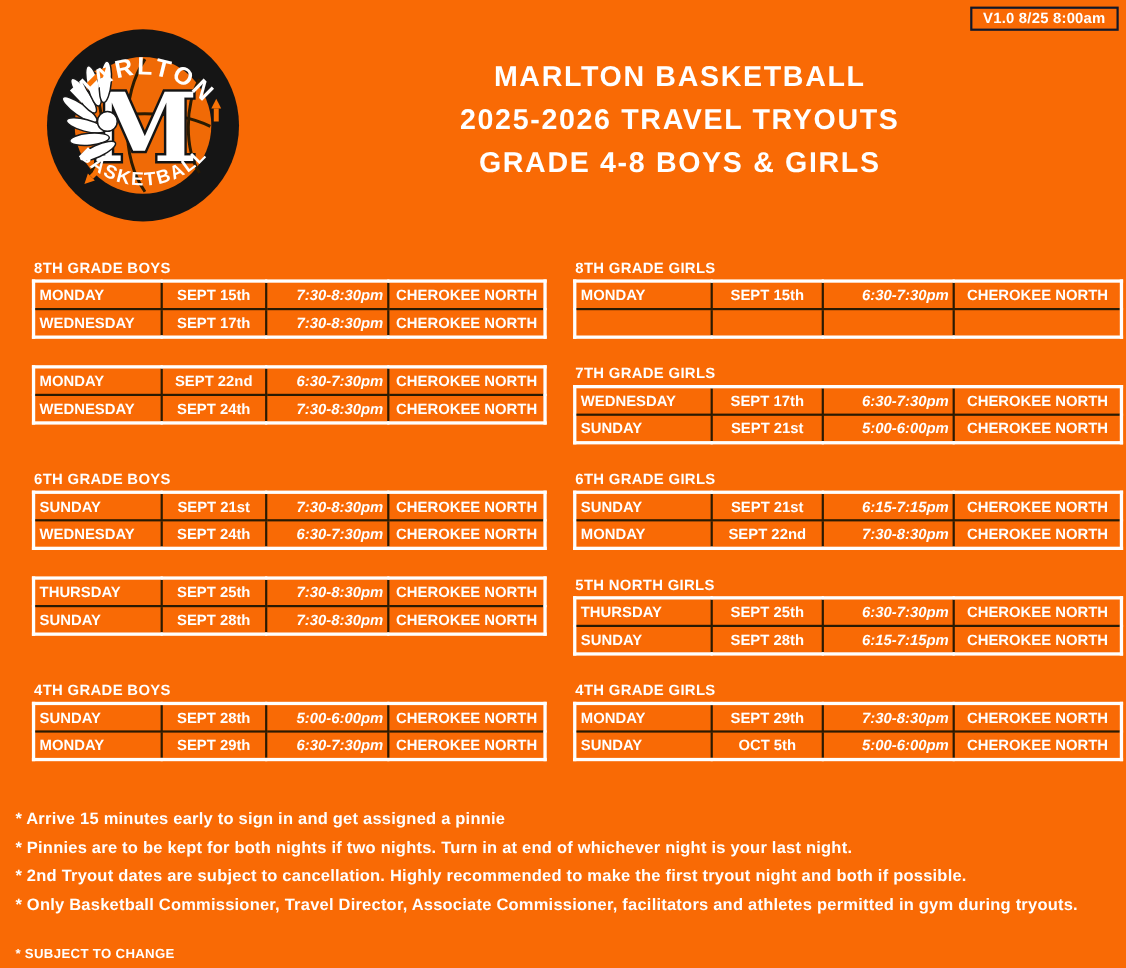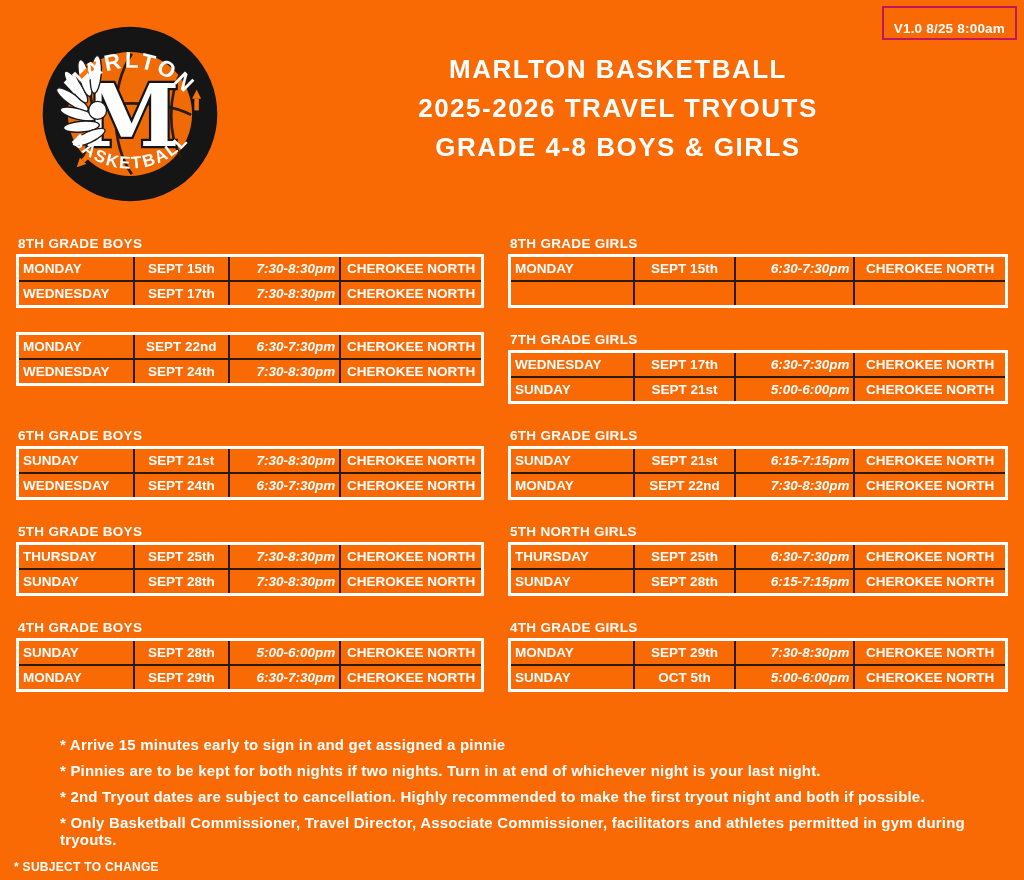--- a/index.html
+++ b/index.html
@@ -4,46 +4,46 @@
 <style>
   html,body{margin:0;padding:0;}
   body{
     width:1024px;height:880px;position:relative;overflow:hidden;
     background:#F96A05;color:#fff;
     font-family:"Liberation Sans",sans-serif;
     -webkit-font-smoothing:antialiased;
   }
   .badge{
     position:absolute;top:6px;right:7px;
-    border:2px solid #be185d;padding:13px 10px 2px;
+    border:2px solid #0f172a;padding:1px 10px 2px;
     font-weight:700;font-size:13.5px;letter-spacing:.2px;white-space:nowrap;
   }
   .logo{position:absolute;left:38px;top:24px;width:184px;height:180px;}
   .title{
     position:absolute;left:318px;top:50px;width:600px;text-align:center;
     font-weight:700;font-size:26px;line-height:39px;letter-spacing:1.5px;
   }
   .grid{
-    position:absolute;top:236px;left:16px;
+    position:absolute;top:236px;left:29px;
     display:grid;grid-template-columns:468px 500px;column-gap:33px;row-gap:27px;gap:24px;
   }
   .section-label{
     font-weight:700;font-size:13.5px;margin:0 0 3px 2px;letter-spacing:.3px;
   }
   table.sched{border-collapse:collapse;width:100%;table-layout:fixed;border:3px solid #ffffff;}
   table.sched td{
     border:2px solid #2A1A02;height:23px;font-weight:700;font-size:13.5px;
     padding:0 4px;white-space:nowrap;overflow:hidden;
   }
   td.day{width:25%;text-align:left;padding-left:6px;}
   td.date{width:20%;text-align:center;}
   td.time{width:24%;text-align:right;font-style:italic;}
   td.loc{width:31%;text-align:center;}
   .notes{position:absolute;left:14px;top:736px;font-weight:700;font-size:15px;letter-spacing:.2px;}
-  .notes .note-line{margin-bottom:9px;margin-left:46px;}
+  .notes .note-line{margin-bottom:9px;}
   .footer{position:absolute;left:14px;top:860px;font-weight:700;font-size:12px;letter-spacing:.3px;}
 </style>
 </head>
 <body>
 
 <div class="badge">V1.0 8/25 8:00am</div>
 
 <svg class="logo" viewBox="0 0 200 200" aria-hidden="true">
   <circle cx="100" cy="100" r="97" fill="#151515"></circle>
   <g>
@@ -211,21 +211,20 @@
         <td class="day">MONDAY</td>
         <td class="date">SEPT 22nd</td>
         <td class="time">7:30-8:30pm</td>
         <td class="loc">CHEROKEE NORTH</td>
       </tr>
     </tbody>
       </table>
   </div>
 
   <div class="section">
-    <div class="section-label">5TH GRADE BOYS</div>
     <table class="sched">
       <tbody>
           <tr>
         <td class="day">THURSDAY</td>
         <td class="date">SEPT 25th</td>
         <td class="time">7:30-8:30pm</td>
         <td class="loc">CHEROKEE NORTH</td>
       </tr>
       <tr>
         <td class="day">SUNDAY</td>

